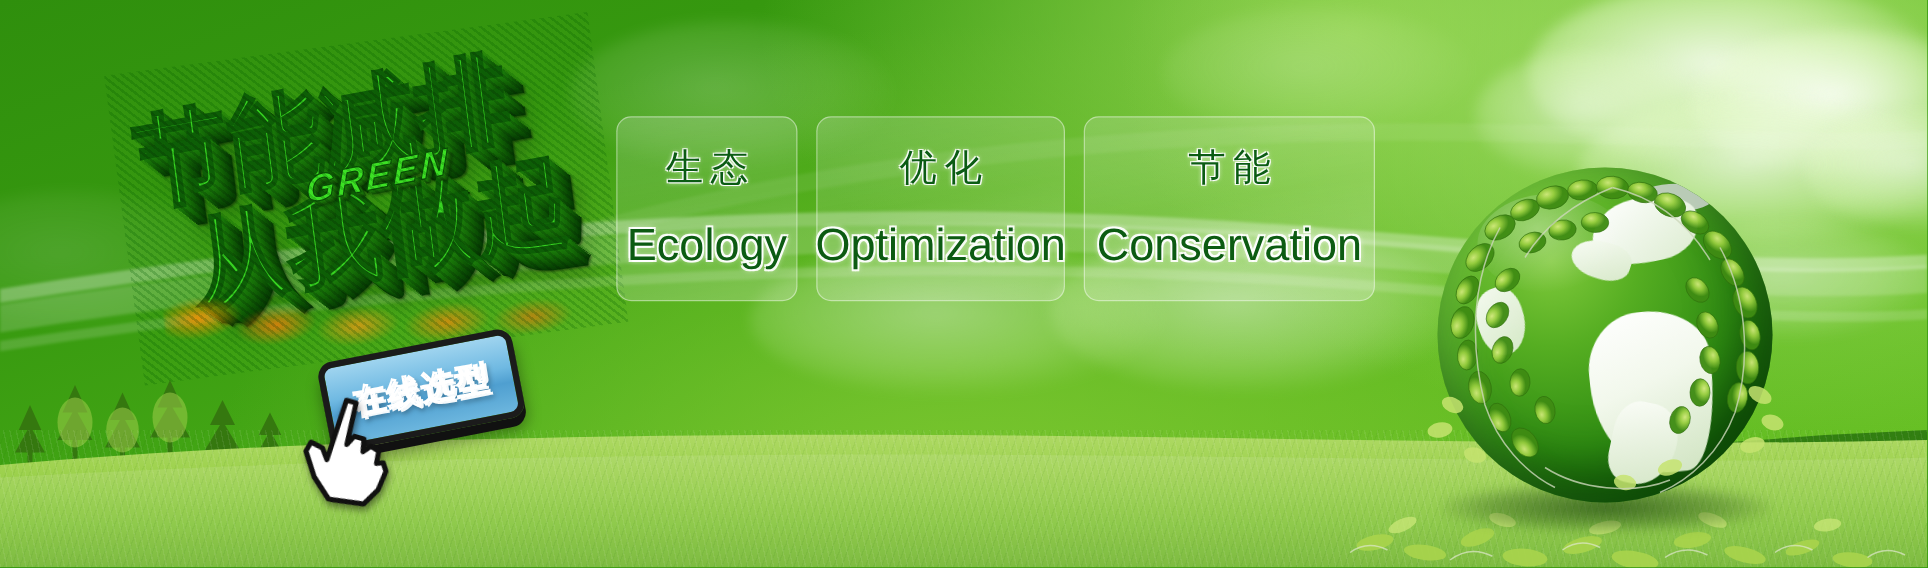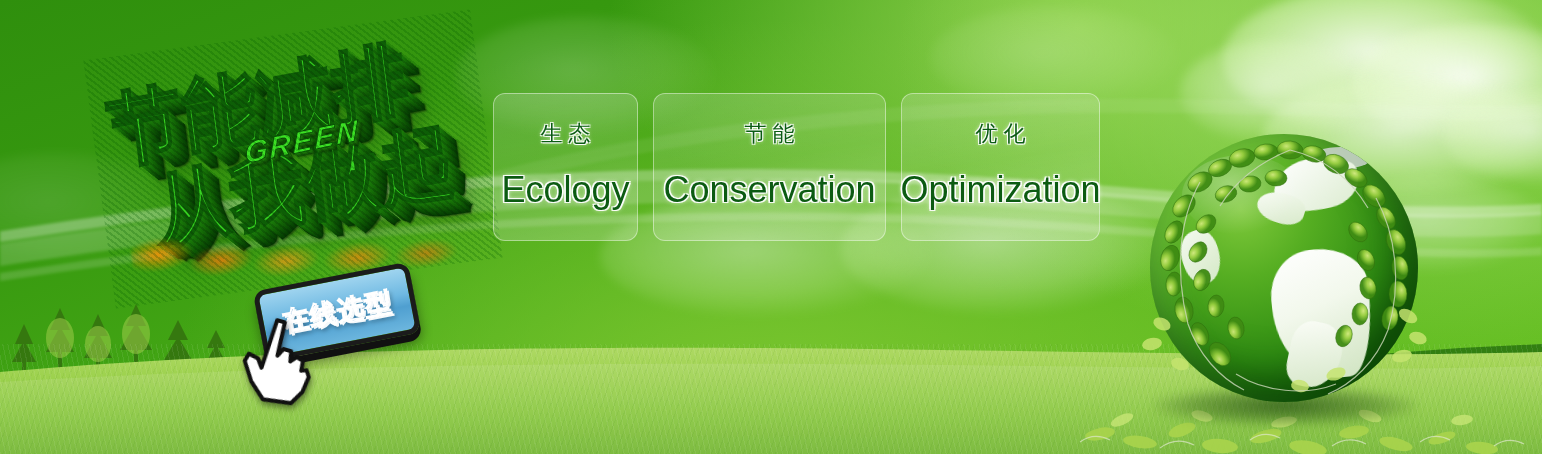--- a/index.html
+++ b/index.html
@@ -185,21 +185,21 @@
     display:flex; flex-direction:column;
     align-items:center; justify-content:center;
     padding:10px 16px 14px;
     cursor:pointer;
   }
   .card-1{ width:145px; }
   .card-2{ width:233px; }
   .card-3{ width:199px; }
 
   .card-cn{
-    font-size:22px;
+    font-size:30px;
     font-weight:normal;
     color:#0b5c13;
     margin-bottom:20px;
     letter-spacing:6px;
     text-indent:6px;
     text-shadow:
       0 0 4px rgba(255,255,255,.95),
       1px 1px 0 rgba(255,255,255,.85),
      -1px -1px 0 rgba(255,255,255,.85),
       1px -1px 0 rgba(255,255,255,.85),
@@ -415,27 +415,27 @@
   <svg class="cursor-hand" viewBox="0 0 76 86" style="position:absolute; left:240px; top:318px; z-index:9;">
     <path d="M26,4 L34,4 L36,38 L40,30 L48,30 L50,40 L55,34 L62,36 L63,46
              L68,44 L72,50 L70,66 L62,80 L34,84 L18,70 L6,52 L8,44 L18,46 L24,54 Z" fill="#ffffff" stroke="#111111" stroke-width="4" stroke-linejoin="round"></path>
   </svg>
 
   <div class="cards">
     <div class="card card-1">
       <div class="card-cn">生态</div>
       <div class="card-en">Ecology</div>
     </div>
+    <div class="card card-3">
+      <div class="card-cn">优化</div>
+      <div class="card-en">Optimization</div>
+    </div>
     <div class="card card-2">
       <div class="card-cn">节能</div>
       <div class="card-en">Conservation</div>
-    </div>
-    <div class="card card-3">
-      <div class="card-cn">优化</div>
-      <div class="card-en">Optimization</div>
     </div>
   </div>
 
 
   <div class="globe-wrap">
     <div class="globe-shadow"></div>
     <div class="globe">
       <div class="continent c-arctic"></div>
       <div class="continent c-namerica"></div>
       <div class="continent c-namerica2"></div>

